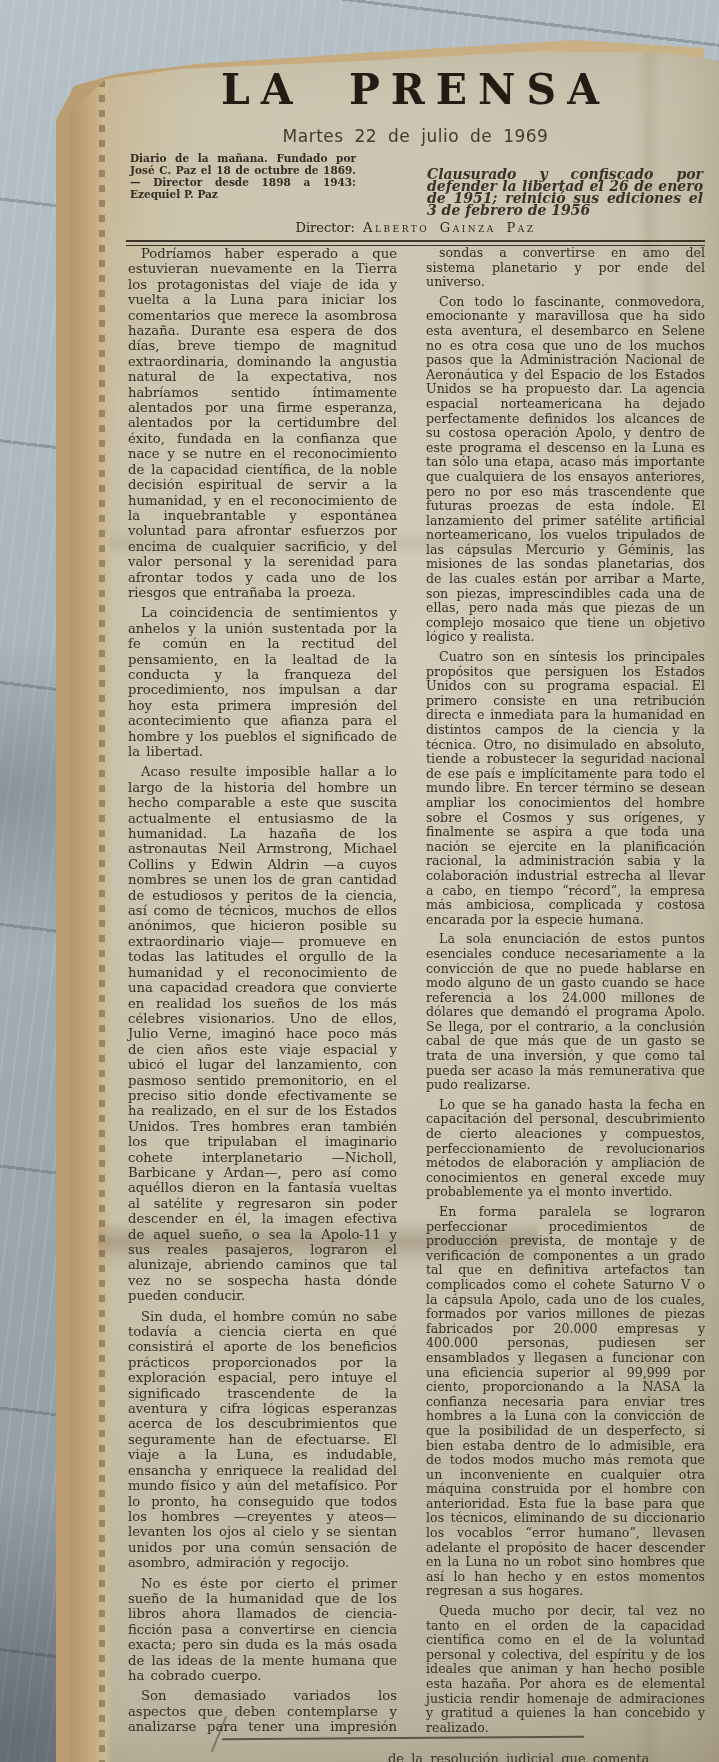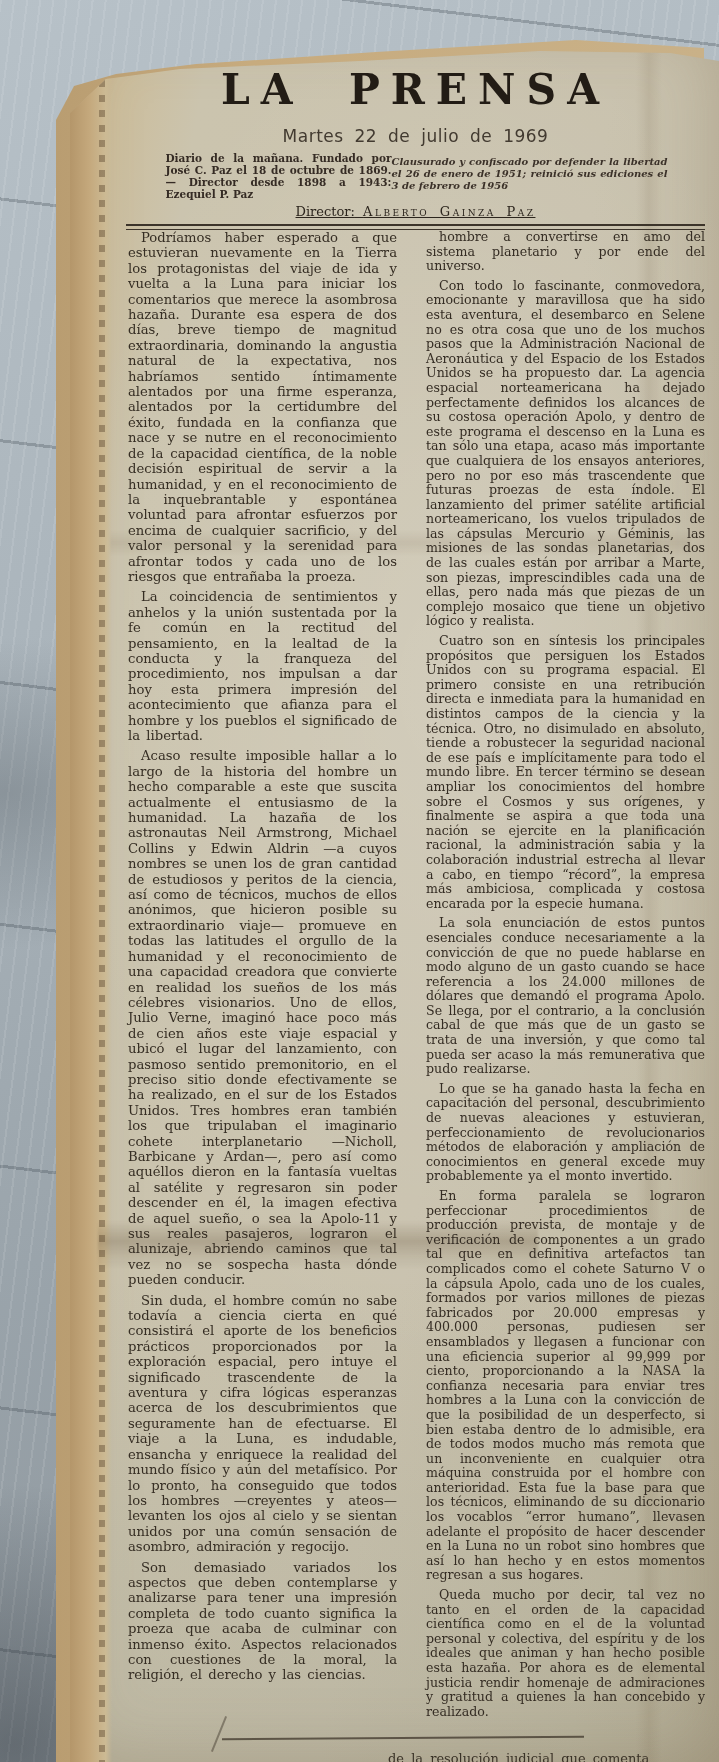--- a/index.html
+++ b/index.html
@@ -68,31 +68,31 @@
   .masthead-title {
     font-family: "DejaVu Serif", serif; font-weight: bold;
     font-size: 41px; line-height: 44px; letter-spacing: 11px; word-spacing: 20px;
     color: #221c15; transform: scaleY(1.04);
   }
   .masthead-date {
     font-family: "DejaVu Sans", sans-serif;
     font-size: 17px; line-height: 22px; color: #423a30;
     letter-spacing: .5px; word-spacing: 5px; margin-top: 14px;
   }
-  .info-row { display: flex; justify-content: center; margin-top: 5px; padding: 0 2px 0 4px; }
+  .info-row { display: flex; justify-content: space-between; margin-top: 5px; padding: 0 2px 0 4px; }
   .founding-info {
     width: 226px; text-align: justify; font-weight: bold;
     font-size: 10.5px; line-height: 12px; color: #35estado2b24;
     color: #352b24;
   }
   .closure-info {
     width: 276px; text-align: justify; font-style: italic; font-weight: bold;
-    font-size: 10px; line-height: 12px; color: #3b3129; margin-top: 4px;
+    font-size: 14px; line-height: 12px; color: #3b3129; margin-top: 16px;
   }
-  .director-line { text-align: center; font-size: 13px; margin-top: 4px; color: #2c251d; word-spacing: 4px; text-decoration: underline; }
+  .director-line { text-align: center; font-size: 13px; margin-top: 4px; color: #2c251d; word-spacing: 4px; }
   .director-name { font-variant: small-caps; letter-spacing: 2.5px; }
   .masthead-rule { margin-top: 5px; border-top: 2.5px solid #3c342a; border-bottom: 1px solid #3c342a; height: 3px; }
 
   .article-headline {
     text-align: center; font-weight: bold; font-size: 23px; line-height: 26px;
     color: #261f18; margin: 12px 0 9px; word-spacing: 5px; letter-spacing: .4px;
   }
 
   .columns { display: flex; gap: 29px; height: 1488px; overflow: hidden; padding-left: 2px; }
   .col { text-align: justify; hyphens: auto; }
@@ -137,29 +137,30 @@
       <div class="masthead-rule"></div>
     </div>
 
 
     <div class="columns">
       <div class="col col-left">
         <p>Podríamos haber esperado a que estuvieran nuevamente en la Tierra los protagonistas del viaje de ida y vuelta a la Luna para iniciar los comentarios que merece la asombrosa hazaña. Durante esa espera de dos días, breve tiempo de magnitud extraordinaria, dominando la angustia natural de la expectativa, nos habríamos sentido íntimamente alentados por una firme esperanza, alentados por la certidumbre del éxito, fundada en la confianza que nace y se nutre en el reconocimiento de la capacidad científica, de la noble decisión espiritual de servir a la humanidad, y en el reconocimiento de la inquebrantable y espontánea voluntad para afrontar esfuerzos por encima de cualquier sacrificio, y del valor personal y la serenidad para afrontar todos y cada uno de los riesgos que entrañaba la proeza.</p>
         <p>La coincidencia de sentimientos y anhelos y la unión sustentada por la fe común en la rectitud del pensamiento, en la lealtad de la conducta y la franqueza del procedimiento, nos impulsan a dar hoy esta primera impresión del acontecimiento que afianza para el hombre y los pueblos el significado de la libertad.</p>
         <p>Acaso resulte imposible hallar a lo largo de la historia del hombre un hecho comparable a este que suscita actualmente el entusiasmo de la humanidad. La hazaña de los astronautas Neil Armstrong, Michael Collins y Edwin Aldrin —a cuyos nombres se unen los de gran cantidad de estudiosos y peritos de la ciencia, así como de técnicos, muchos de ellos anónimos, que hicieron posible su extraordinario viaje— promueve en todas las latitudes el orgullo de la humanidad y el reconocimiento de una capacidad creadora que convierte en realidad los sueños de los más célebres visionarios. Uno de ellos, Julio Verne, imaginó hace poco más de cien años este viaje espacial y ubicó el lugar del lanzamiento, con pasmoso sentido premonitorio, en el preciso sitio donde efectivamente se ha realizado, en el sur de los Estados Unidos. Tres hombres eran también los que tripulaban el imaginario cohete interplanetario —Nicholl, Barbicane y Ardan—, pero así como aquéllos dieron en la fantasía vueltas al satélite y regresaron sin poder descender en él, la imagen efectiva de aquel sueño, o sea la Apolo-11 y sus reales pasajeros, lograron el alunizaje, abriendo caminos que tal vez no se sospecha hasta dónde pueden conducir.</p>
         <p>Sin duda, el hombre común no sabe todavía a ciencia cierta en qué consistirá el aporte de los beneficios prácticos proporcionados por la exploración espacial, pero intuye el significado trascendente de la aventura y cifra lógicas esperanzas acerca de los descubrimientos que seguramente han de efectuarse. El viaje a la Luna, es indudable, ensancha y enriquece la realidad del mundo físico y aún del metafísico. Por lo pronto, ha conseguido que todos los hombres —creyentes y ateos— levanten los ojos al cielo y se sientan unidos por una común sensación de asombro, admiración y regocijo.</p>
+        <p>No es éste por cierto el primer sueño de la humanidad que de los libros ahora llamados de ciencia-ficción pasa a convertirse en ciencia exacta; pero sin duda es la más osada de las ideas de la mente humana que ha cobrado cuerpo.</p>
         <p>Son demasiado variados los aspectos que deben contemplarse y analizarse para tener una impresión completa de todo cuanto significa la proeza que acaba de culminar con inmenso éxito. Aspectos relacionados con cuestiones de la moral, la religión, el derecho y las ciencias.</p>
 
       </div>
       <div class="col col-right">
-        <p>hombre a convertirse en amo del sistema planetario y por ende del universo.</p>
+        <p>sondas a convertirse en amo del sistema planetario y por ende del universo.</p>
         <p>Con todo lo fascinante, conmovedora, emocionante y maravillosa que ha sido esta aventura, el desembarco en Selene no es otra cosa que uno de los muchos pasos que la Administración Nacional de Aeronáutica y del Espacio de los Estados Unidos se ha propuesto dar. La agencia espacial norteamericana ha dejado perfectamente definidos los alcances de su costosa operación Apolo, y dentro de este programa el descenso en la Luna es tan sólo una etapa, acaso más importante que cualquiera de los ensayos anteriores, pero no por eso más trascendente que futuras proezas de esta índole. El lanzamiento del primer satélite artificial norteamericano, los vuelos tripulados de las cápsulas Mercurio y Géminis, las misiones de las sondas planetarias, dos de las cuales están por arribar a Marte, son piezas, imprescindibles cada una de ellas, pero nada más que piezas de un complejo mosaico que tiene un objetivo lógico y realista.</p>
         <p>Cuatro son en síntesis los principales propósitos que persiguen los Estados Unidos con su programa espacial. El primero consiste en una retribución directa e inmediata para la humanidad en distintos campos de la ciencia y la técnica. Otro, no disimulado en absoluto, tiende a robustecer la seguridad nacional de ese país e implícitamente para todo el mundo libre. En tercer término se desean ampliar los conocimientos del hombre sobre el Cosmos y sus orígenes, y finalmente se aspira a que toda una nación se ejercite en la planificación racional, la administración sabia y la colaboración industrial estrecha al llevar a cabo, en tiempo “récord”, la empresa más ambiciosa, complicada y costosa encarada por la especie humana.</p>
         <p>La sola enunciación de estos puntos esenciales conduce necesariamente a la convicción de que no puede hablarse en modo alguno de un gasto cuando se hace referencia a los 24.000 millones de dólares que demandó el programa Apolo. Se llega, por el contrario, a la conclusión cabal de que más que de un gasto se trata de una inversión, y que como tal pueda ser acaso la más remunerativa que pudo realizarse.</p>
-        <p>Lo que se ha ganado hasta la fecha en capacitación del personal, descubrimiento de nuevas aleaciones y estuvieran, perfeccionamiento de revolucionarios métodos de elaboración y ampliación de conocimientos en general excede muy probablemente ya el monto invertido.</p>
+        <p>Lo que se ha ganado hasta la fecha en capacitación del personal, descubrimiento de cierto aleaciones y compuestos, perfeccionamiento de revolucionarios métodos de elaboración y ampliación de conocimientos en general excede muy probablemente ya el monto invertido.</p>
         <p>En forma paralela se lograron perfeccionar procedimientos de producción prevista, de montaje y de verificación de componentes a un grado tal que en definitiva artefactos tan complicados como el cohete Saturno V o la cápsula Apolo, cada uno de los cuales, formados por varios millones de piezas fabricados por 20.000 empresas y 400.000 personas, pudiesen ser ensamblados y llegasen a funcionar con una eficiencia superior al 99,999 por ciento, proporcionando a la NASA la confianza necesaria para enviar tres hombres a la Luna con la convicción de que la posibilidad de un desperfecto, si bien estaba dentro de lo admisible, era de todos modos mucho más remota que un inconveniente en cualquier otra máquina construida por el hombre con anterioridad. Esta fue la base para que los técnicos, eliminando de su diccionario los vocablos “error humano”, llevasen adelante el propósito de hacer descender en la Luna no un robot sino hombres que así lo han hecho y en estos momentos regresan a sus hogares.</p>
         <p>Queda mucho por decir, tal vez no tanto en el orden de la capacidad científica como en el de la voluntad personal y colectiva, del espíritu y de los ideales que animan y han hecho posible esta hazaña. Por ahora es de elemental justicia rendir homenaje de admiraciones y gratitud a quienes la han concebido y realizado.</p>
       </div>
     </div>
   </div>
 
   <div class="article-separator"></div>
   <div class="next-article-fragment">de la resolución judicial que comenta</div>
 </div>
 

